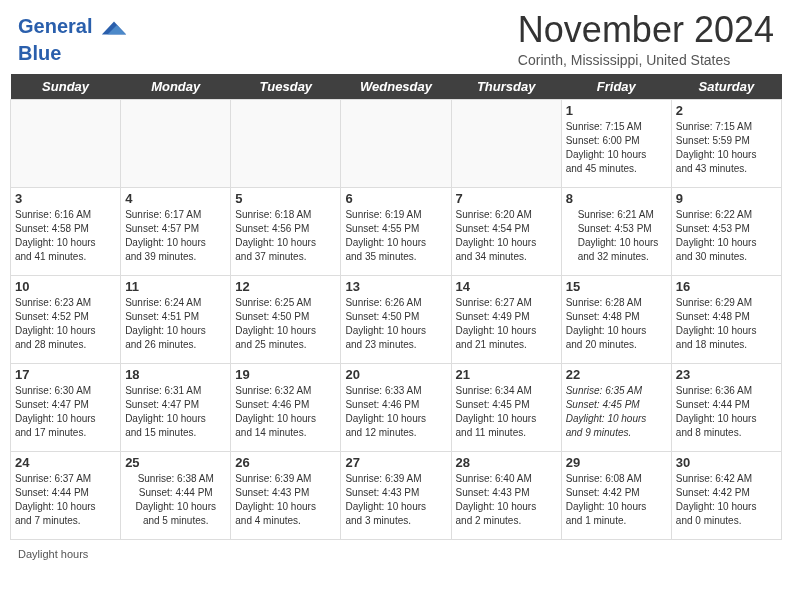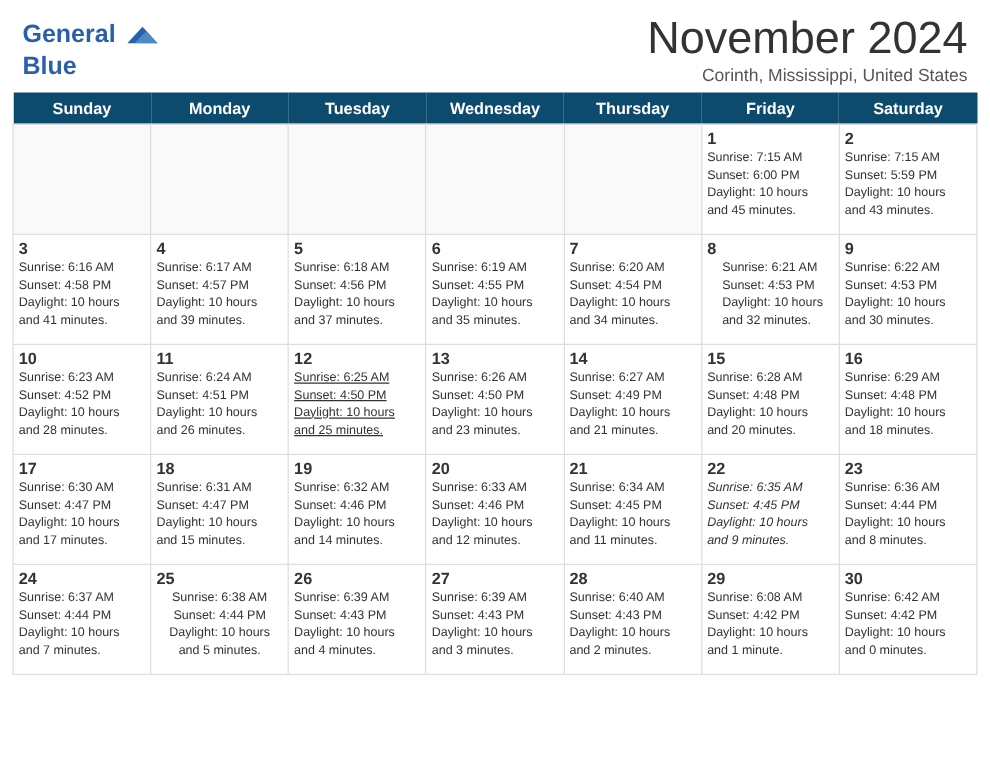--- a/index.html
+++ b/index.html
@@ -27,21 +27,20 @@
     
     .logo-text .blue { color: #2a5fac; }
     
     .logo-icon {
       width: 28px;
       height: 28px;
       margin-left: 2px;
     }
     
     .title-area {
-      text-align: right;
     }
     
     .month-title {
       font-size: 36px;
       font-weight: 300;
       color: #333;
       line-height: 1.1;
     }
     
     .location-title {
@@ -54,26 +53,27 @@
       padding: 0 10px 4px 10px;
     }
     
     table {
       width: 100%;
       border-collapse: collapse;
       table-layout: fixed;
     }
     
     .day-header {
-      background-color: #0c4a6e;
+      background-color: #404040;
       color: white;
       text-align: center;
       padding: 5px 2px;
       font-size: 13px;
       font-weight: bold;
+      font-style: italic;
     }
     
     td.cal-cell {
       border: 1px solid #ddd;
       vertical-align: top;
       padding: 3px 4px;
       height: 88px;
       background: #fff;
       font-size: 10.5px;
       color: #333;
@@ -226,21 +226,21 @@
             </td>
             <td class="cal-cell">
               <span class="day-number">11</span>
               <div class="cell-content" style="white-space: pre-line;">Sunrise: 6:24 AM
 Sunset: 4:51 PM
 Daylight: 10 hours
 and 26 minutes.</div>
             </td>
             <td class="cal-cell">
               <span class="day-number">12</span>
-              <div class="cell-content" style="white-space: pre-line; text-decoration: underline;">Sunrise: 6:25 AM
+              <div class="cell-content" style="white-space: pre-line;">Sunrise: 6:25 AM
 Sunset: 4:50 PM
 Daylight: 10 hours
 and 25 minutes.</div>
             </td>
             <td class="cal-cell">
               <span class="day-number">13</span>
               <div class="cell-content" style="white-space: pre-line;">Sunrise: 6:26 AM
 Sunset: 4:50 PM
 Daylight: 10 hours
 and 23 minutes.</div>
@@ -366,13 +366,16 @@
               <div class="cell-content" style="white-space: pre-line;">Sunrise: 6:42 AM
 Sunset: 4:42 PM
 Daylight: 10 hours
 and 0 minutes.</div>
             </td>
           </tr>
         </tbody>
     </table>
   </div>
 
+  <div class="footer-note">
+    <span>Daylight hours</span>
+  </div>
 </div>
 
 </body></html>

